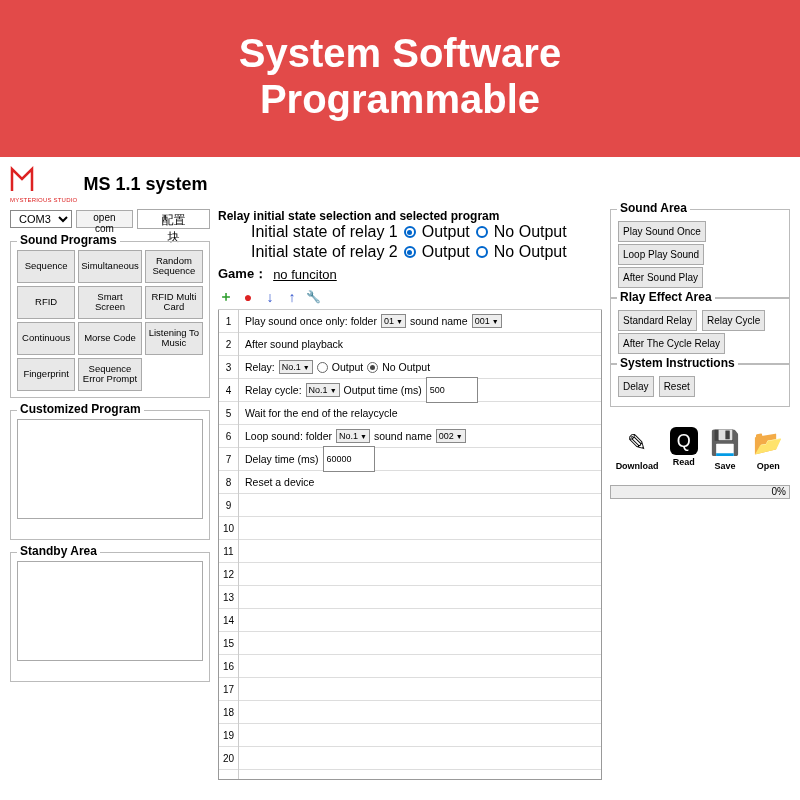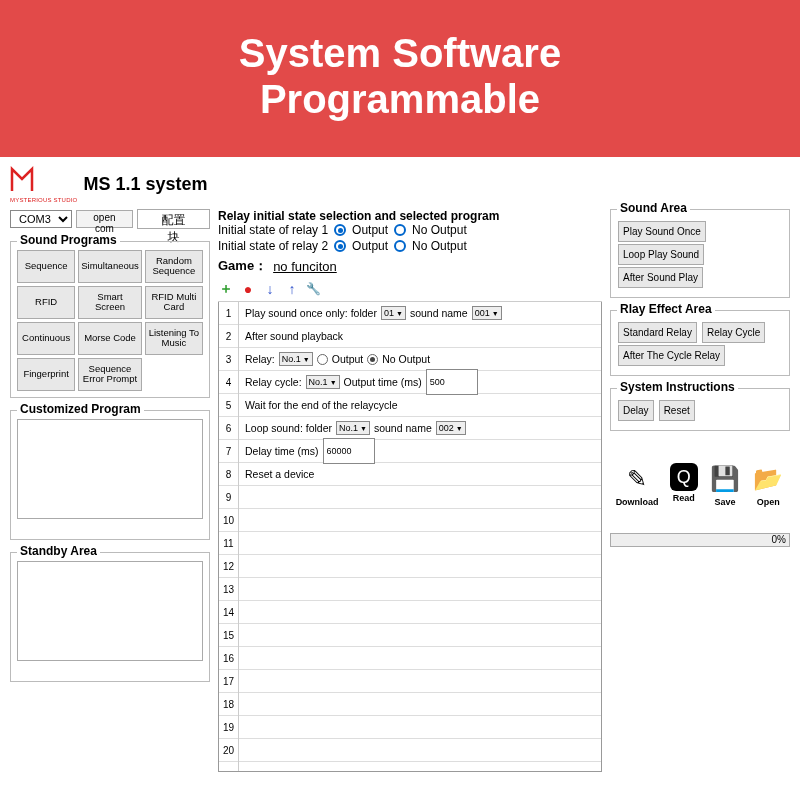--- a/index.html
+++ b/index.html
@@ -16,42 +16,42 @@
 .sel { border: 1px solid #888; background: #fff; padding: 1px 4px; font-size: 11px; height: 18px; }
 .btn-sm { border: 1px solid #aaa; background: #f3f3f3; padding: 1px 6px; font-size: 10px; cursor: pointer; height: 18px; }
 .btn-cfg { border: 1px solid #aaa; background: #fff; padding: 2px 18px; font-size: 12px; cursor: pointer; height: 20px; }
 .panel { border: 1px solid #bbb; padding: 8px 6px 6px; position: relative; margin-top: 6px; }
 .panel-title { position: absolute; top: -9px; left: 6px; background: #fff; padding: 0 3px; font-size: 12px; font-weight: bold; }
 .grid3 { display: grid; grid-template-columns: repeat(3, 1fr); gap: 3px; }
 .pbtn { border: 1px solid #aaa; background: #e8e8e8; font-size: 9.5px; padding: 5px 2px; text-align: center; cursor: pointer; min-height: 28px; display: flex; align-items: center; justify-content: center; line-height: 1.1; }
 .empty-box { border: 1px solid #aaa; background: #fff; height: 100px; }
 .col-mid { flex: 1; display: flex; flex-direction: column; }
 .relay-header { font-size: 12px; font-weight: bold; margin-bottom: 0; }
-.relay-row { display: flex; align-items: center; gap: 6px; font-size: 12px; margin-bottom: 2px; }
+.relay-row { display: flex; align-items: center; gap: 6px; font-size: 16px; margin-bottom: 2px; margin-left: 33px; }
 .radio { width: 12px; height: 12px; border: 2px solid #0066cc; border-radius: 50%; display: inline-flex; align-items: center; justify-content: center; cursor: pointer; }
 .radio.checked::after { content: ''; width: 5px; height: 5px; background: #0066cc; border-radius: 50%; }
 .radio-plain { width: 11px; height: 11px; border: 1px solid #666; border-radius: 50%; display: inline-flex; align-items: center; justify-content: center; cursor: pointer; }
 .radio-plain.checked::after { content: ''; width: 5px; height: 5px; background: #444; border-radius: 50%; }
 .game-row { display: flex; align-items: center; gap: 6px; font-size: 13px; font-weight: bold; margin: 2px 0 4px; }
 .game-val { text-decoration: underline; font-weight: normal; }
 .toolbar { display: flex; gap: 6px; align-items: center; padding: 2px 0 4px; border-bottom: 1px solid #ccc; }
 .ticon { width: 16px; height: 16px; cursor: pointer; display: flex; align-items: center; justify-content: center; font-size: 14px; font-weight: bold; }
 .plus { color: #2a9c2a; }
 .minus { color: #d22; }
 .arrow { color: #3355cc; }
 .key { color: #cc9933; font-size: 12px; }
 .steps { border: 1px solid #999; border-top: none; display: flex; height: 470px; overflow: hidden; }
 .step-nums { border-right: 1px solid #ccc; width: 20px; }
 .step-nums div { height: 23px; border-bottom: 1px solid #ddd; font-size: 10px; display: flex; align-items: center; justify-content: center; }
 .step-body { flex: 1; }
 .step-row { height: 23px; border-bottom: 1px solid #ddd; display: flex; align-items: center; padding: 0 6px; font-size: 10.5px; gap: 4px; }
 .mini-sel { border: 1px solid #888; background: #eee; font-size: 9px; padding: 0 2px; height: 14px; display: inline-flex; align-items: center; gap: 2px; cursor: pointer; }
 .mini-sel::after { content: '▼'; font-size: 7px; }
 .mini-inp { border: 1px solid #888; background: #fff; font-size: 9px; padding: 12px 3px; height: 14px; width: 52px; }
-.col-right { width: 180px; display: flex; flex-direction: column; gap: 12px; }
+.col-right { width: 180px; display: flex; flex-direction: column; gap: 0; }
 .rpanel { border: 1px solid #bbb; padding: 10px 6px 8px; position: relative; }
 .rpanel-title { position: absolute; top: -9px; left: 6px; background: #fff; padding: 0 3px; font-size: 12px; font-weight: bold; }
 .rbtn { border: 1px solid #aaa; background: #e8e8e8; font-size: 10px; padding: 4px 4px; cursor: pointer; display: inline-block; margin: 1px; }
 .actions { display: flex; justify-content: space-around; margin-top: 20px; }
 .action { text-align: center; cursor: pointer; }
 .action-icon { width: 32px; height: 32px; margin: 0 auto 2px; display: flex; align-items: center; justify-content: center; font-size: 24px; }
 .action-label { font-size: 9px; font-weight: bold; }
 .progress { border: 1px solid #aaa; background: #eee; height: 14px; margin-top: 14px; position: relative; }
 .progress-txt { position: absolute; right: 3px; top: 0; font-size: 10px; }
 </style>

